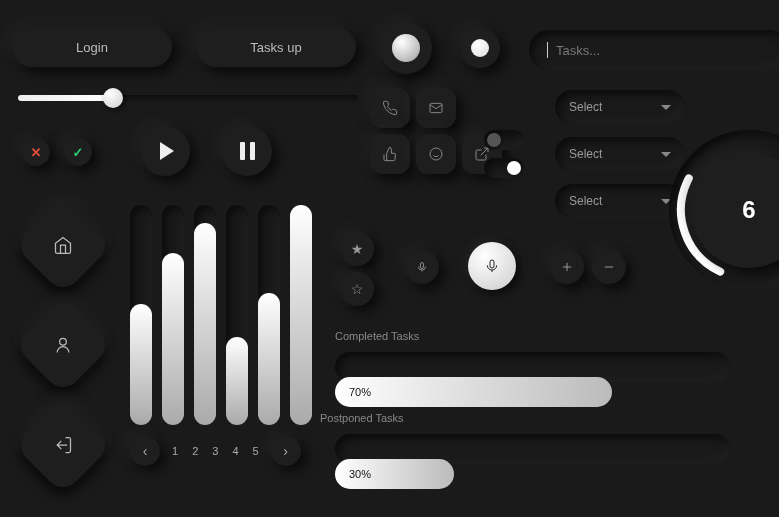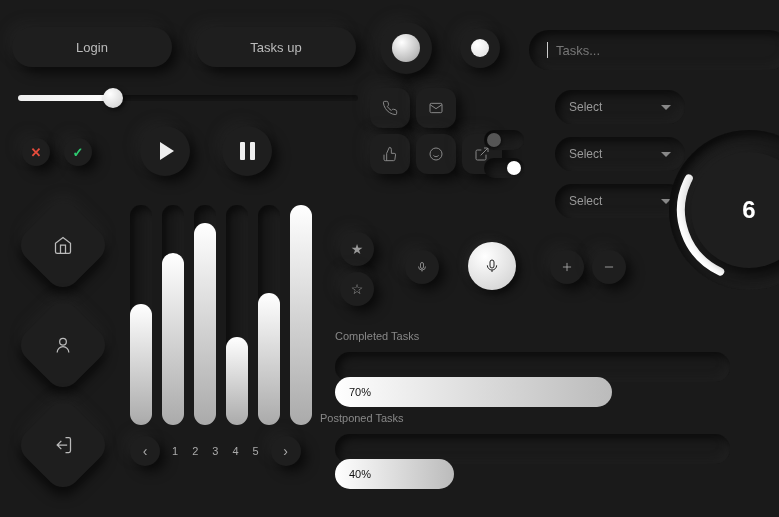--- a/index.html
+++ b/index.html
@@ -280,21 +280,21 @@
 <div class="prog-label" style="top:330px; left:335px;">Completed Tasks</div>
 <div class="prog-track neu-in" style="top:352px; left:335px; width:395px;">
   <div class="prog-fill" id="pf1" style="width: 70%;">
       <span>70%</span>
     </div>
 </div>
 
 <div class="prog-label" style="top:412px; left:320px;">Postponed Tasks</div>
 <div class="prog-track neu-in" style="top:434px; left:335px; width:395px;">
   <div class="prog-fill" id="pf2" style="width: 30%;">
-      <span>40%</span>
+      <span>30%</span>
     </div>
 </div>
 
 <div class="pagi">
   <div class="arrow neu round btn">
       <span>‹</span>
     </div>
   <span class="num">1</span>
   <span class="num">2</span>
   <span class="num">3</span>

